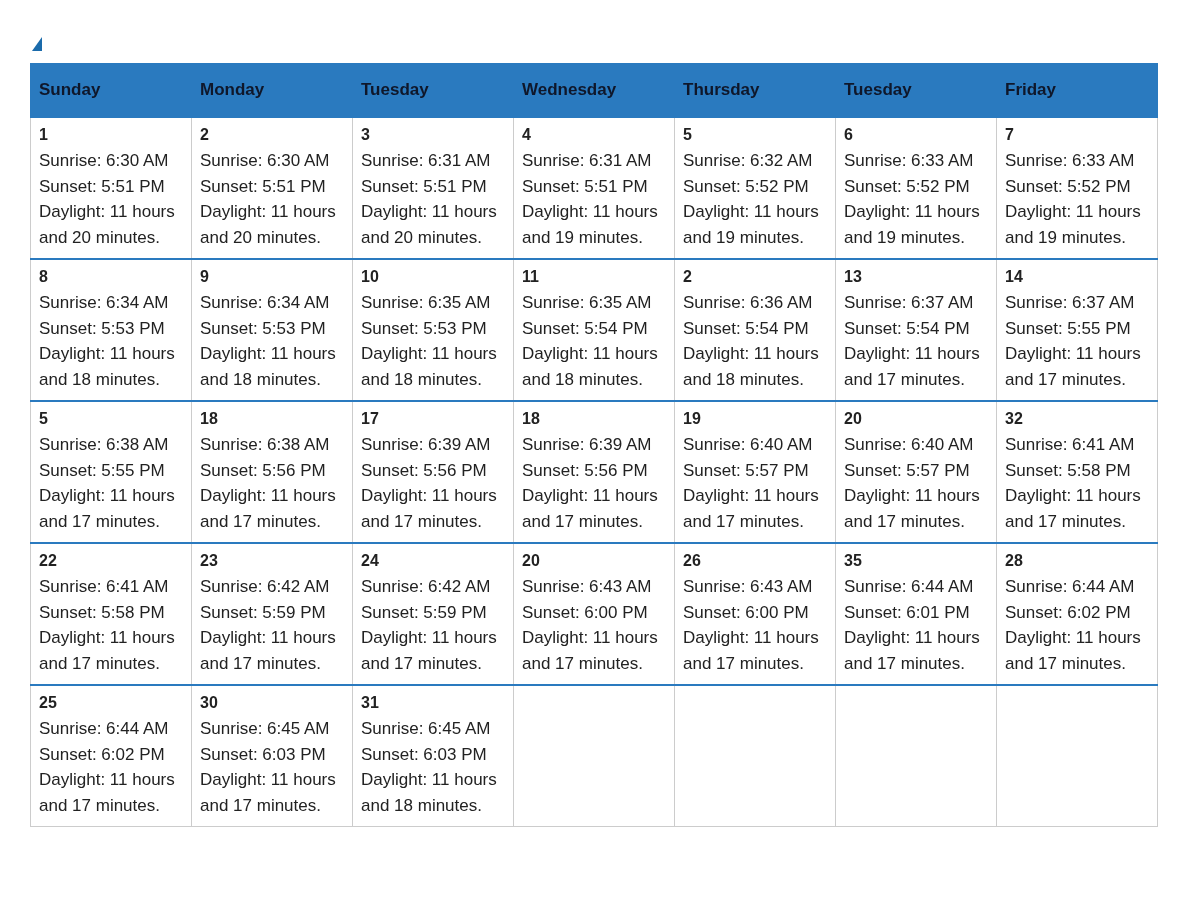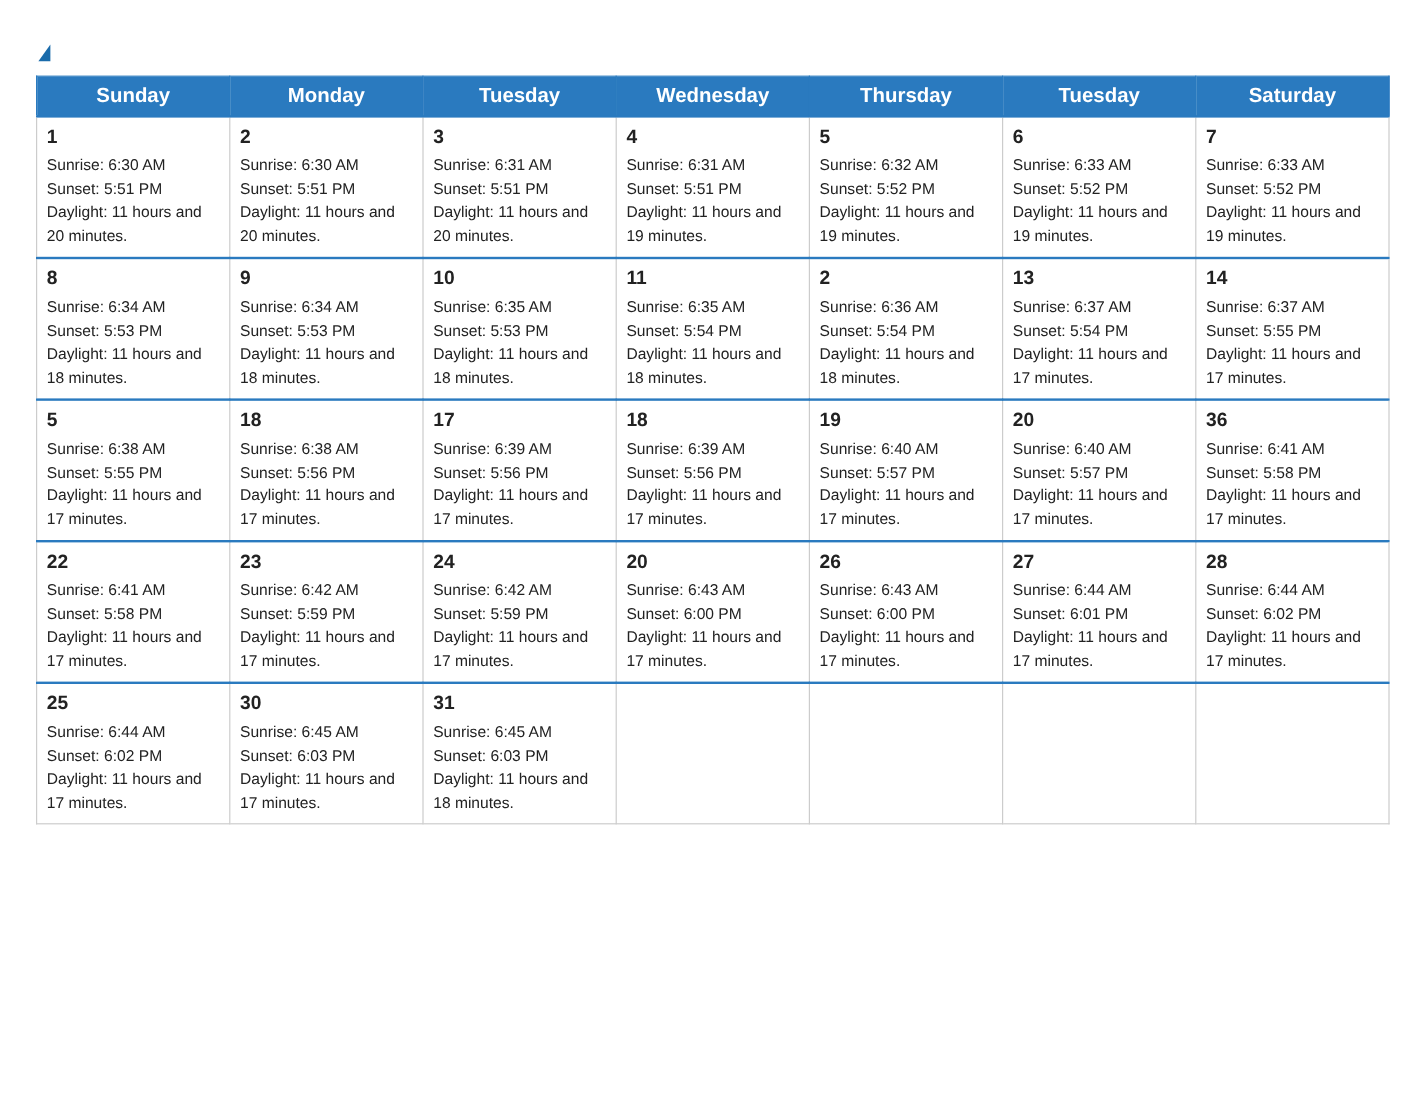--- a/index.html
+++ b/index.html
@@ -57,25 +57,25 @@
       color: #333;
       margin-top: 4px;
     }
     table {
       width: 100%;
       border-collapse: collapse;
       margin-top: 8px;
     }
     thead th {
       background-color: #2a7abf;
-      color: #ffffff;
+      color: #0f172a;
       font-size: 17px;
       font-weight: bold;
-      padding: 6px 8px;
-      text-align: center;
+      padding: 16px 8px;
+      text-align: left;
       border: 1px solid #2a7abf;
     }
     tbody td {
       vertical-align: top;
       padding: 8px;
       font-size: 13px;
       color: #222;
       border: 1px solid #ccc;
       width: 14.28%;
       min-height: 90px;
@@ -84,21 +84,21 @@
     tbody tr {
       border-top: 2px solid #2a7abf;
     }
     .day-num {
       font-size: 16px;
       font-weight: bold;
       display: block;
       margin-bottom: 4px;
     }
     .day-info {
-      font-size: 13px;
+      font-size: 17px;
       line-height: 1.5;
       color: #222;
     }
     .empty-cell {
       background: #fff;
     }
   </style>
 </head>
 <body>
 
@@ -119,21 +119,21 @@
 
 <table>
   <thead>
     <tr>
     <th>Sunday</th>
         <th>Monday</th>
         <th>Tuesday</th>
         <th>Wednesday</th>
         <th>Thursday</th>
         <th>Tuesday</th>
-        <th>Saturday</th>
+        <th>Friday</th>
       </tr>
   </thead>
   <tbody id="calendar-body">
   <tr>
         <td>
           <span class="day-num">1</span>
           <div class="day-info">Sunrise: 6:30 AM<br>Sunset: 5:51 PM<br>Daylight: 11 hours and 20 minutes.</div>
         </td>
         <td>
           <span class="day-num">2</span>
@@ -209,21 +209,21 @@
         </td>
         <td>
           <span class="day-num">19</span>
           <div class="day-info">Sunrise: 6:40 AM<br>Sunset: 5:57 PM<br>Daylight: 11 hours and 17 minutes.</div>
         </td>
         <td>
           <span class="day-num">20</span>
           <div class="day-info">Sunrise: 6:40 AM<br>Sunset: 5:57 PM<br>Daylight: 11 hours and 17 minutes.</div>
         </td>
         <td>
-          <span class="day-num">36</span>
+          <span class="day-num">32</span>
           <div class="day-info">Sunrise: 6:41 AM<br>Sunset: 5:58 PM<br>Daylight: 11 hours and 17 minutes.</div>
         </td>
       </tr>
       <tr>
         <td>
           <span class="day-num">22</span>
           <div class="day-info">Sunrise: 6:41 AM<br>Sunset: 5:58 PM<br>Daylight: 11 hours and 17 minutes.</div>
         </td>
         <td>
           <span class="day-num">23</span>
@@ -235,21 +235,21 @@
         </td>
         <td>
           <span class="day-num">20</span>
           <div class="day-info">Sunrise: 6:43 AM<br>Sunset: 6:00 PM<br>Daylight: 11 hours and 17 minutes.</div>
         </td>
         <td>
           <span class="day-num">26</span>
           <div class="day-info">Sunrise: 6:43 AM<br>Sunset: 6:00 PM<br>Daylight: 11 hours and 17 minutes.</div>
         </td>
         <td>
-          <span class="day-num">27</span>
+          <span class="day-num">35</span>
           <div class="day-info">Sunrise: 6:44 AM<br>Sunset: 6:01 PM<br>Daylight: 11 hours and 17 minutes.</div>
         </td>
         <td>
           <span class="day-num">28</span>
           <div class="day-info">Sunrise: 6:44 AM<br>Sunset: 6:02 PM<br>Daylight: 11 hours and 17 minutes.</div>
         </td>
       </tr>
       <tr>
         <td>
           <span class="day-num">25</span>

